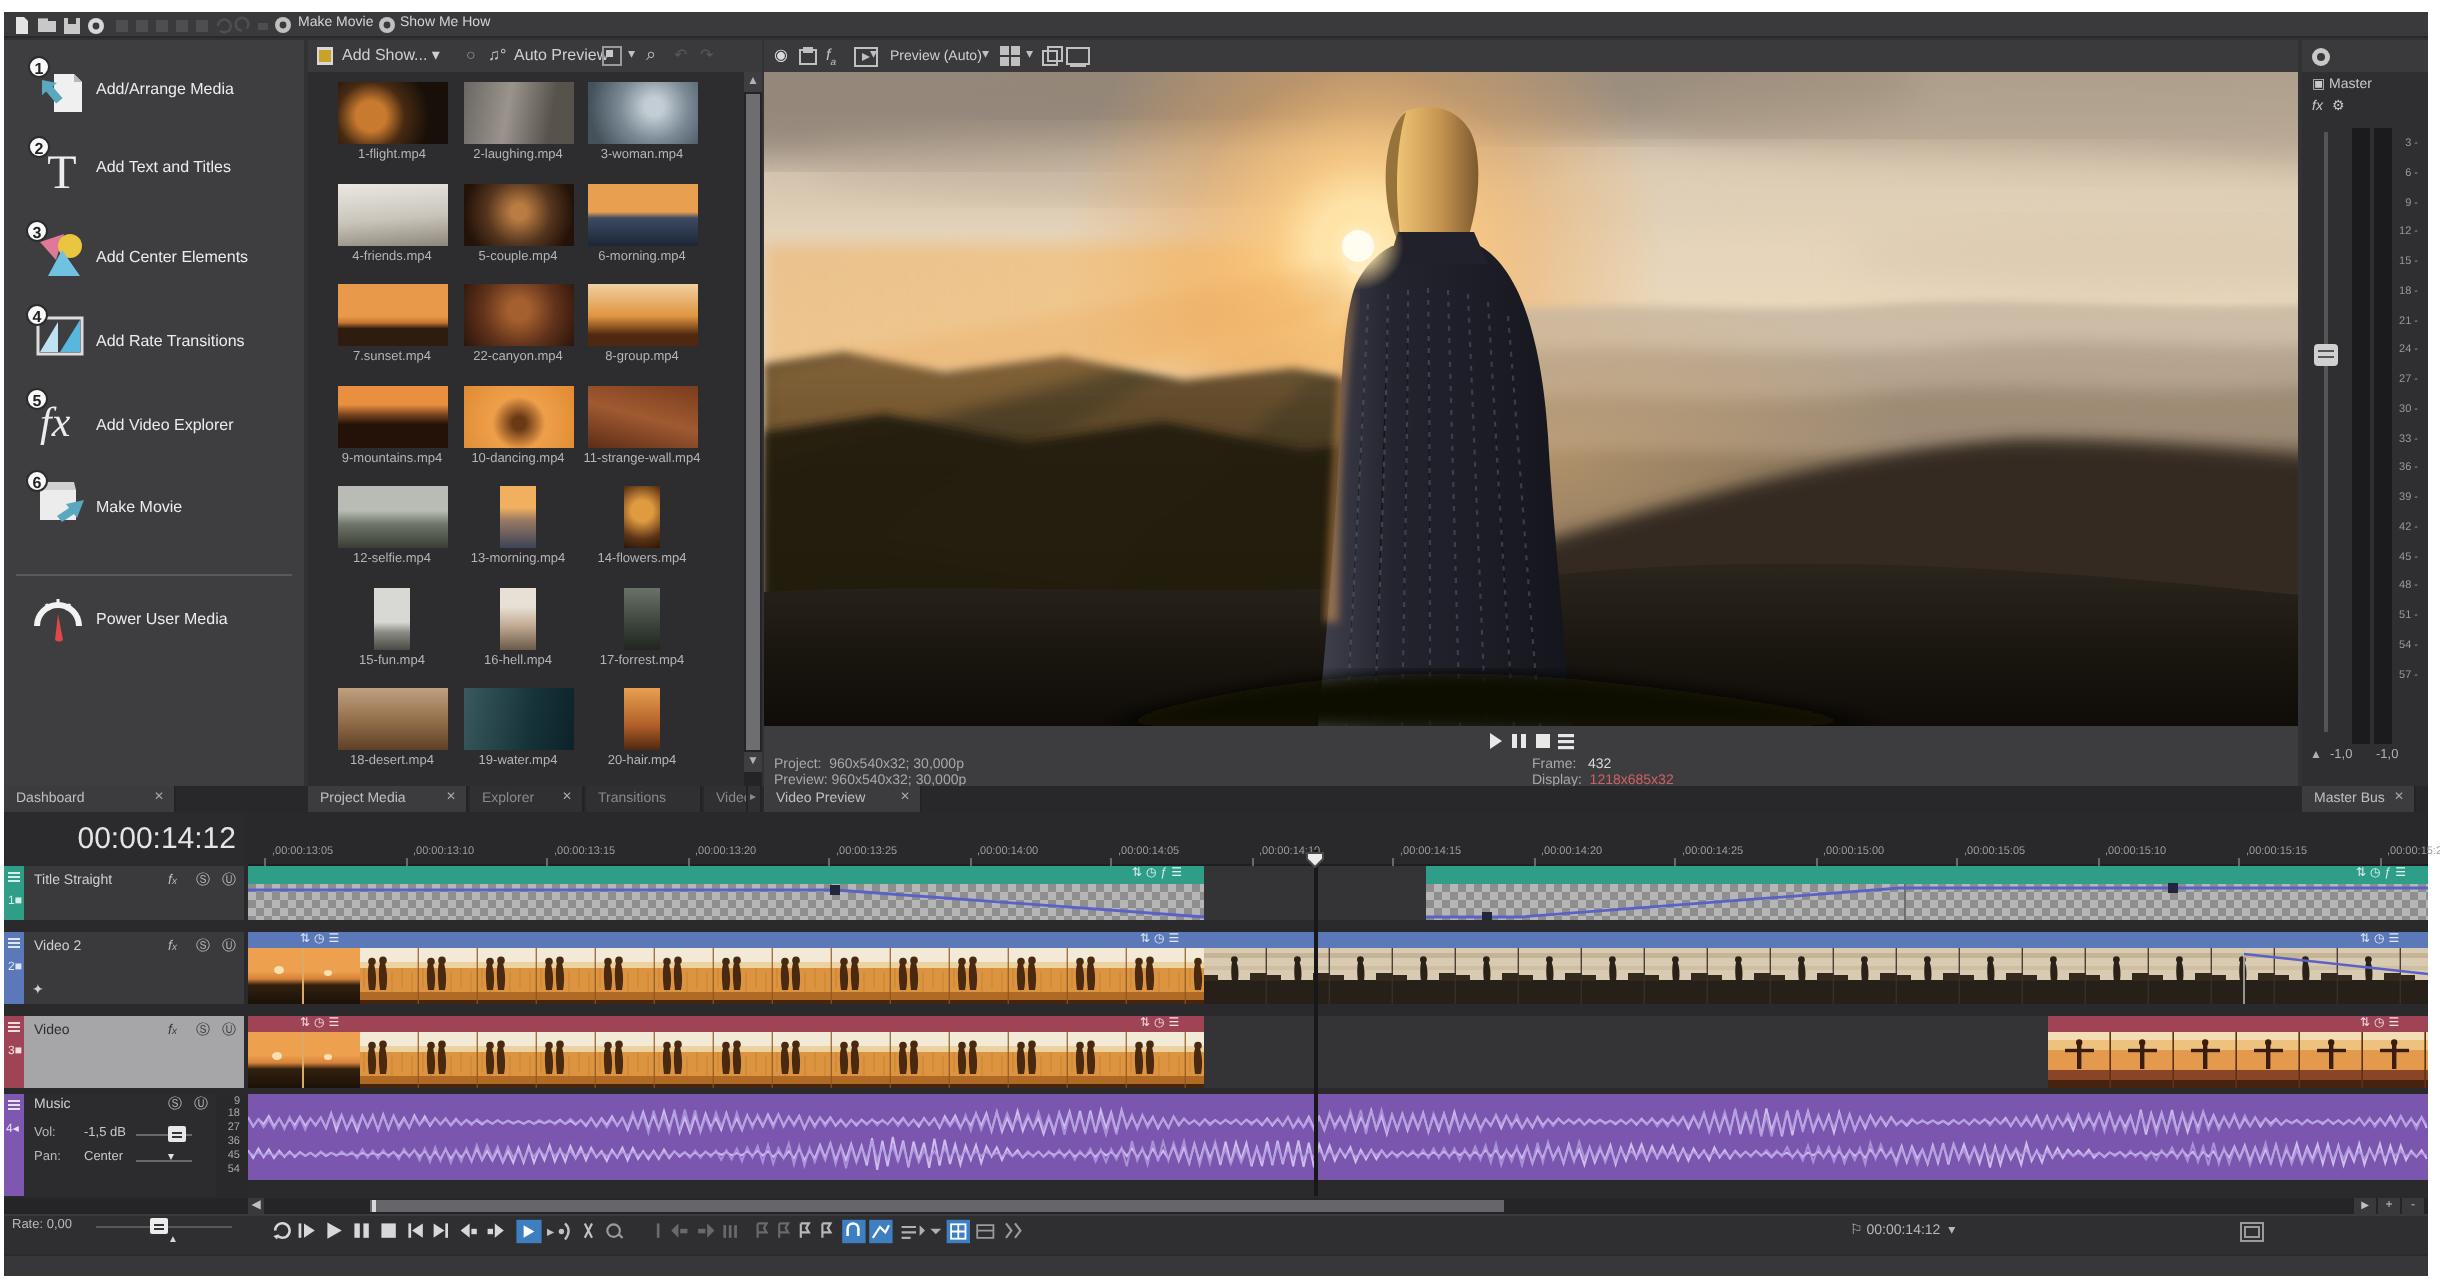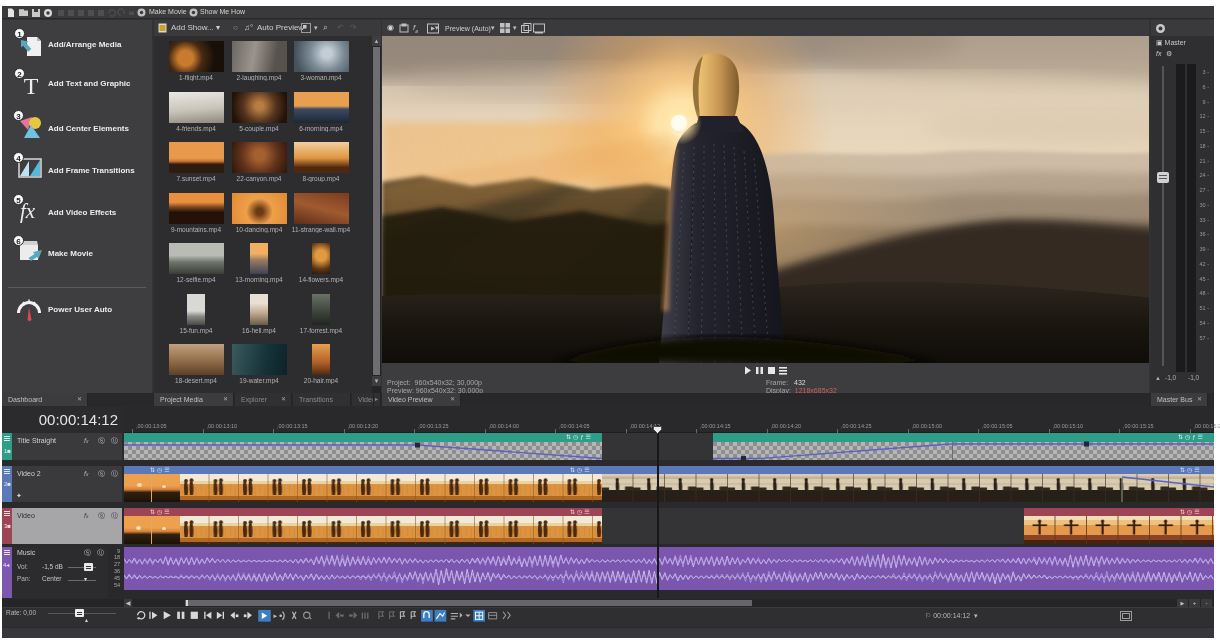--- a/index.html
+++ b/index.html
@@ -40,77 +40,77 @@
  <svg class="ab" style="left:189px;top:8px" width="10" height="10">
       <circle cx="4.5" cy="4.5" r="4" fill="#c0c0c0"></circle>
       <circle cx="4.5" cy="4.5" r="1.7" fill="#3a3a3c"></circle>
     </svg>
  <div class="ic" style="left:200px;top:8px;color:#d4d4d4;font-size:7px">Show Me How</div>
 </div>
 
 <div class="ab" style="left:2px;top:20px;width:150px;height:373px;background:#3e3e40"></div>
 <div id="sidebar">
  <style>
- .sbtxt{position:absolute;color:#ececec;font-size:8px;font-weight:bold;white-space:nowrap}
+ .sbtxt{position:absolute;color:#ececec;font-size:8px;font-weight:normal;white-space:nowrap}
  .numc{position:absolute;width:11px;height:11px;border-radius:50%;background:#fafafa;color:#222;font-size:8px;font-weight:bold;text-align:center;line-height:11px;border:1px solid #2c2c2e}
  </style>
 
  <svg class="ab" style="left:18px;top:32px" width="26" height="26" viewBox="0 0 26 26">
   <path d="M9 5h10l4 4v15H9z" fill="#f0f0f0"></path>
       <path d="M19 5l4 4h-4z" fill="#b8b8b8"></path>
   <path d="M3 8 l7.5 1.5 -2.2 1.8 5 5.8 -3.2 2.6 -5-5.9 -2.1 1.8 z" fill="#5aa7c0"></path>
  </svg>
  <div class="numc" style="left:14px;top:28px">1</div>
  <div class="sbtxt" style="left:48px;top:40px">Add/Arrange Media</div>
 
  <svg class="ab" style="left:18px;top:72px" width="26" height="26" viewBox="0 0 26 26">
   <text x="13" y="22" font-family="Liberation Serif,serif" font-size="24" fill="#ececec" text-anchor="middle">T</text>
  </svg>
  <div class="numc" style="left:14px;top:68px">2</div>
- <div class="sbtxt" style="left:48px;top:79px">Add Text and Graphic</div>
+ <div class="sbtxt" style="left:48px;top:79px">Add Text and Titles</div>
 
  <svg class="ab" style="left:16px;top:113px" width="28" height="28" viewBox="0 0 28 28">
   <path d="M4 8 L16 4 L12 17 Z" fill="#e07898"></path>
   <circle cx="19" cy="10" r="6" fill="#e8c63f"></circle>
   <path d="M8 25 L15 12 L24 25 Z" fill="#6fc3e0"></path>
  </svg>
  <div class="numc" style="left:13px;top:110px">3</div>
  <div class="sbtxt" style="left:48px;top:124px">Add Center Elements</div>
 
  <svg class="ab" style="left:16px;top:155px" width="28" height="26" viewBox="0 0 28 26">
   <rect x="3" y="4" width="22" height="18" fill="none" stroke="#dcdcdc" stroke-width="1.5"></rect>
   <path d="M4 21 L13 6 L13 21 Z" fill="#bde3f2"></path>
   <path d="M14 21 L24 5 L24 21 Z" fill="#58b7dd"></path>
  </svg>
  <div class="numc" style="left:13px;top:152px">4</div>
- <div class="sbtxt" style="left:48px;top:166px">Add Frame Transitions</div>
+ <div class="sbtxt" style="left:48px;top:166px">Add Rate Transitions</div>
 
  <svg class="ab" style="left:16px;top:197px" width="30" height="26" viewBox="0 0 30 26">
   <text x="4" y="21" font-family="Liberation Serif,serif" font-style="italic" font-size="21" fill="#ececec">fx</text>
  </svg>
  <div class="numc" style="left:13px;top:194px">5</div>
- <div class="sbtxt" style="left:48px;top:208px">Add Video Effects</div>
+ <div class="sbtxt" style="left:48px;top:208px">Add Video Explorer</div>
 
  <svg class="ab" style="left:16px;top:238px" width="28" height="27" viewBox="0 0 28 27">
   <rect x="4" y="7" width="18" height="15" fill="#ececec"></rect>
   <path d="M4 7 L22 7 L21 3 L3 3 Z" fill="#d0d0d0"></path>
   <path d="M26 12l-9 2 1.5 2-6 4 2.5 3 6-4 1.5 2z" fill="#5aa7c0"></path>
  </svg>
  <div class="numc" style="left:13px;top:235px">6</div>
  <div class="sbtxt" style="left:48px;top:249px">Make Movie</div>
 
  <div class="ab" style="left:8px;top:287px;width:138px;height:1px;background:#5a5a5c"></div>
 
  <svg class="ab" style="left:14px;top:296px" width="30" height="26" viewBox="0 0 30 26">
   <path d="M3 17 A 12 12 0 0 1 27 17 Z" fill="#f2f2f2"></path>
   <path d="M6 17 A 9 9 0 0 1 24 17 Z" fill="#3e3e40"></path>
   <path d="M9 6 l2 3 M15 3.5 l0 3.5 M21 6 l-2 3" stroke="#f2f2f2" stroke-width="1.5"></path>
   <path d="M13.5 24 L15 11 L17.5 24 A 3 3 0 0 1 13.5 24 Z" fill="#e04848"></path>
  </svg>
- <div class="sbtxt" style="left:48px;top:305px">Power User Auto</div>
+ <div class="sbtxt" style="left:48px;top:305px">Power User Media</div>
 </div>
 
 <div class="ab" style="left:154px;top:20px;width:227px;height:373px;background:#2d2d2f"></div>
 <div class="ab" style="left:154px;top:20px;width:227px;height:16px;background:#3a3a3c"></div>
 <div id="media">
  <style>.cap{font-size:6.5px;color:#b4b4b6;text-align:center;white-space:nowrap;overflow:hidden}</style>
  <svg class="ab" style="left:158px;top:23px" width="10" height="11">
       <rect x="0.5" y="0.5" width="8" height="9" fill="#d8d8d8"></rect>
       <rect x="1.5" y="2" width="6" height="6" fill="#c9a227"></rect>
     </svg>

